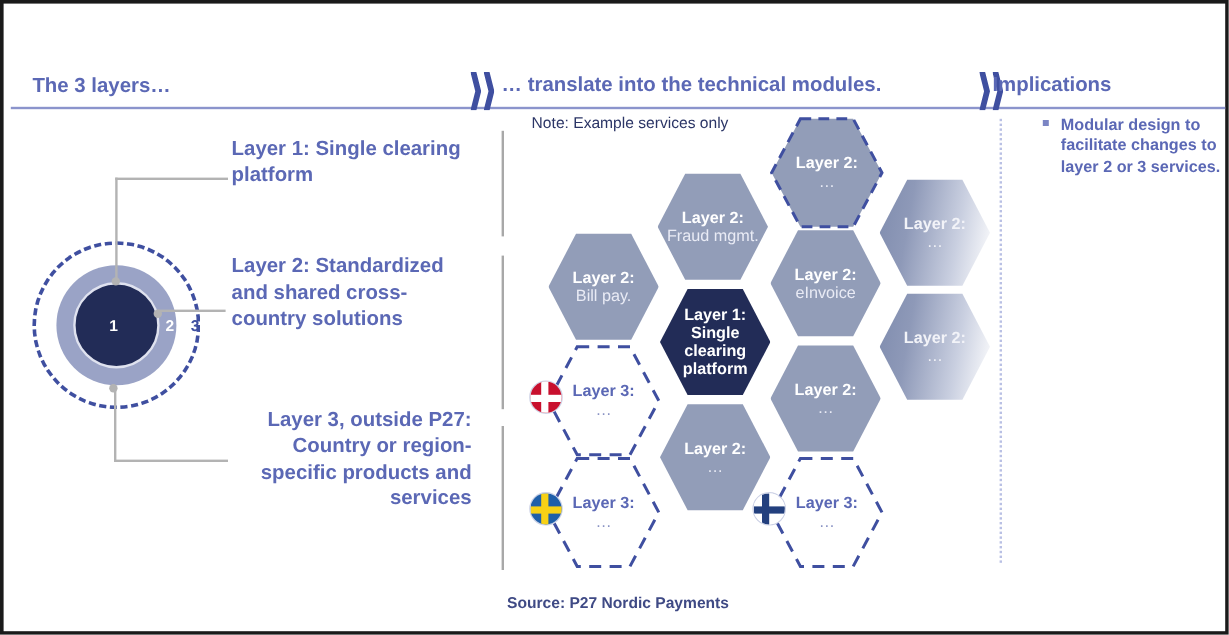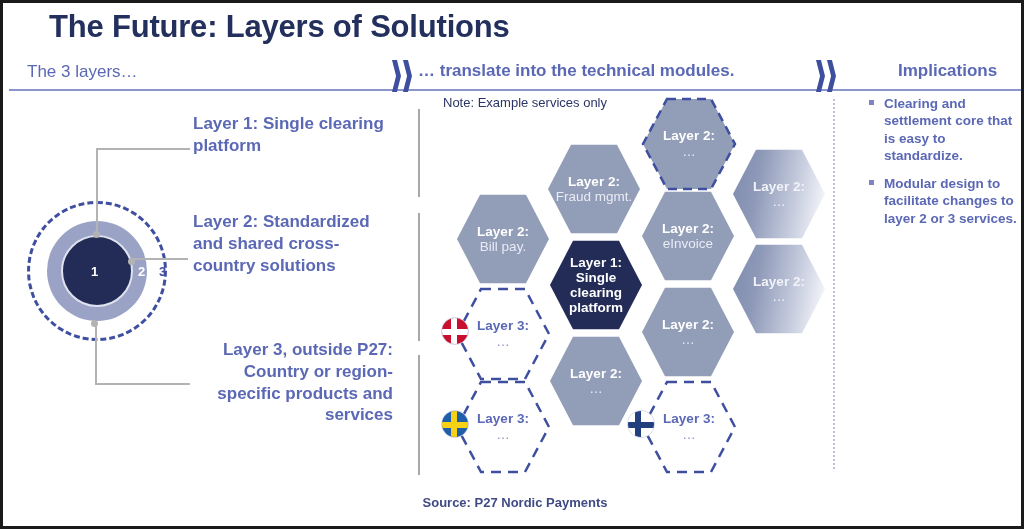--- a/index.html
+++ b/index.html
@@ -5,23 +5,23 @@
   html,body{margin:0;padding:0;background:#ffffff;}
   body{width:1024px;height:529px;overflow:hidden;font-family:"Liberation Sans",sans-serif;}
   #slide{position:relative;width:1024px;height:529px;background:#fff;box-sizing:border-box;
          border:3px solid #1a1a1a;}
   .abs{position:absolute;}
 
   
   #title{left:46px;top:6px;font-size:31px;font-weight:bold;color:#23305e;letter-spacing:-0.2px;
          white-space:nowrap;}
   #hrule{left:6px;top:86px;width:1012px;height:2px;background:#8b94cc;}
-  #sub-left{left:24px;top:59px;font-size:17px;font-weight:normal;color:#5b68b5;white-space:nowrap;}
+  #sub-left{left:24px;top:59px;font-size:17px;font-weight:bold;color:#5b68b5;white-space:nowrap;}
   #sub-mid{left:415px;top:58px;font-size:17px;font-weight:bold;color:#5b68b5;white-space:nowrap;}
-  #sub-right{left:895px;top:58px;font-size:17px;font-weight:bold;color:#5b68b5;white-space:nowrap;}
+  #sub-right{left:824px;top:58px;font-size:17px;font-weight:bold;color:#5b68b5;white-space:nowrap;}
 
   .chev{position:absolute;width:26px;height:32px;}
   .chev span{position:absolute;display:block;width:9px;height:32px;background:#3f4fa0;
              clip-path:polygon(0 0,55% 0,100% 50%,55% 100%,0 100%,45% 50%);}
   .chev span.a{left:0;} .chev span.b{left:11px;}
   #chev1{left:389px;top:57px;}
   #chev2{left:813px;top:57px;}
 
   
   #circles{left:22px;top:196px;width:152px;height:152px;}
@@ -90,21 +90,20 @@
   #impl{left:866px;top:92px;width:148px;}
   .bullet{position:relative;padding-left:15px;margin-bottom:11px;font-size:13.5px;
           font-weight:bold;color:#5b68b5;line-height:1.28;}
   .bullet .sq{position:absolute;left:0;top:5px;width:5px;height:5px;background:#7b85c4;}
 </style>
 </head>
 <body>
 
 <div id="slide">
 
-  <div class="abs" id="title">The Future: Layers of Solutions</div>
   <div class="abs" id="hrule"></div>
 
   <div class="abs" id="sub-left">The 3 layers…</div>
 
   <div class="chev" id="chev1">
     <span class="a"></span>
       <span class="b"></span>
   </div>
   <div class="abs" id="sub-mid">… translate into the technical modules.</div>
   <div class="chev" id="chev2">
@@ -244,21 +243,17 @@
         <rect x="7" y="0" width="6" height="28" fill="#23407e"></rect>
       </svg>
     </div>
   </div>
 
   <div class="abs" id="source">Source: P27 Nordic Payments</div>
 
   <div class="abs" id="impl">
     <div class="bullet">
       <span class="sq"></span>
-      <span>Clearing and settlement core that is easy to standardize.</span>
-    </div>
-    <div class="bullet">
-      <span class="sq"></span>
       <span>Modular design to facilitate changes to layer 2 or 3 services.</span>
     </div>
   </div>
 
 </div>
 
 </body></html>

